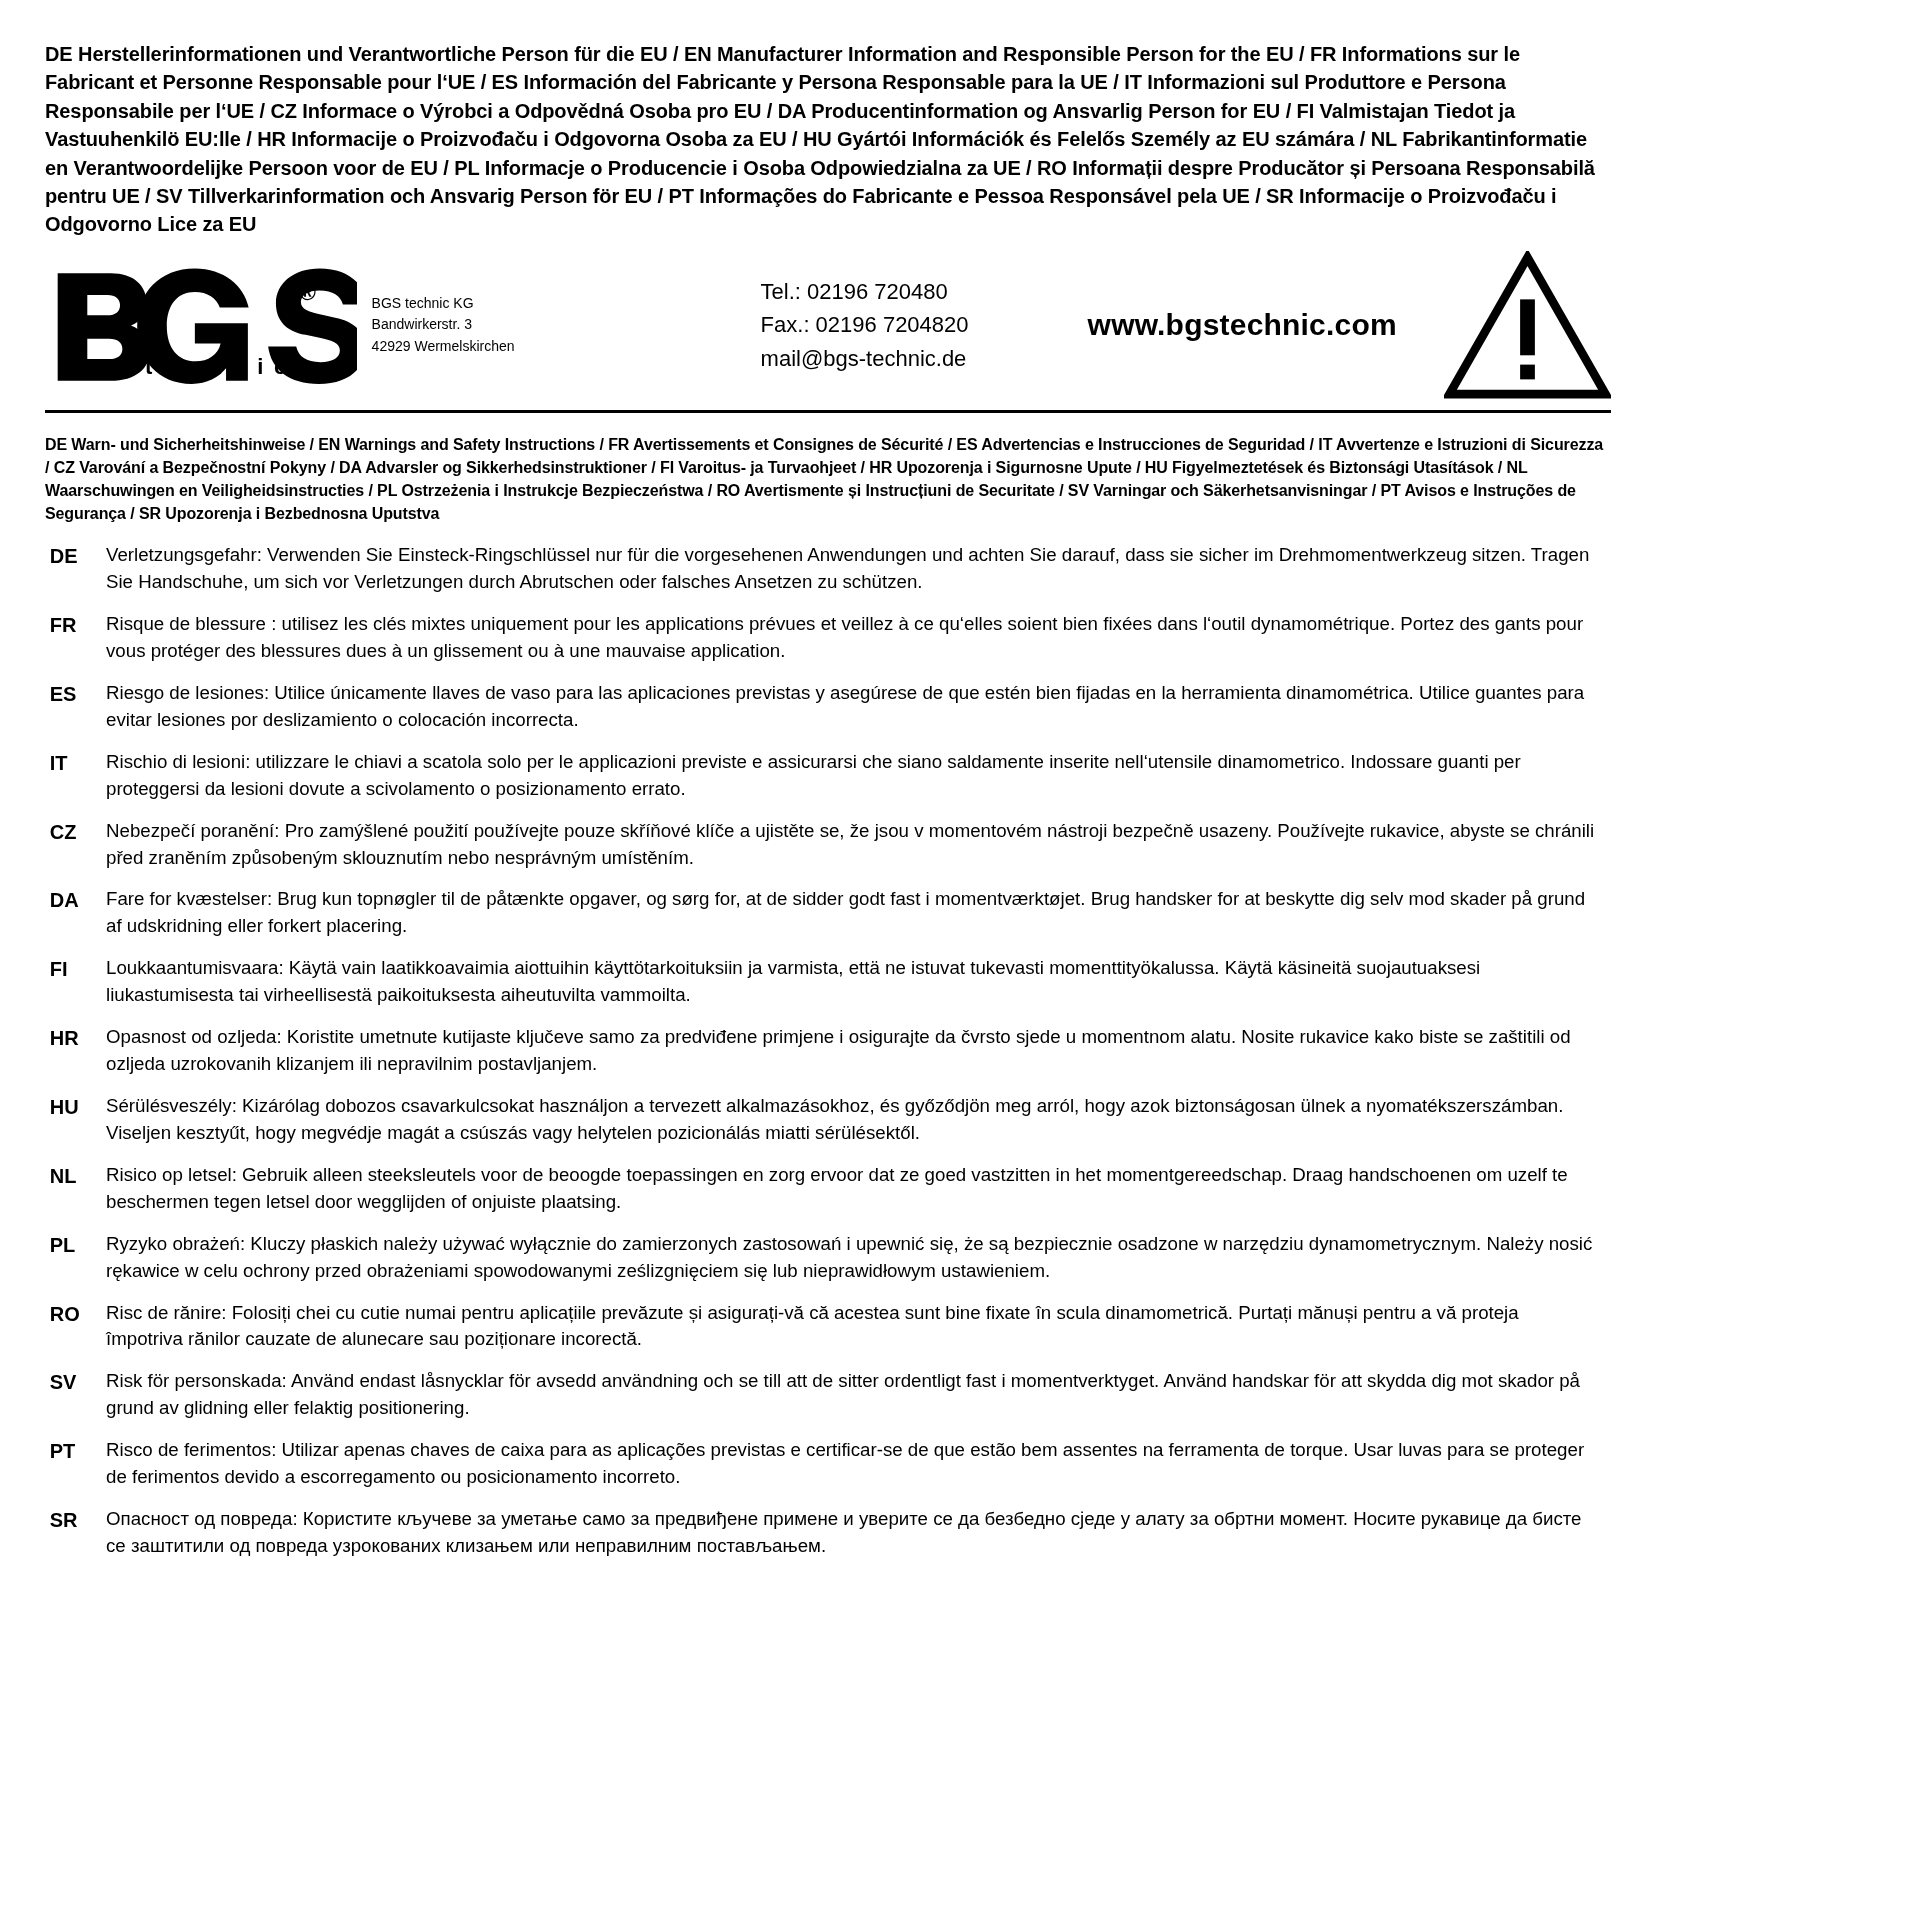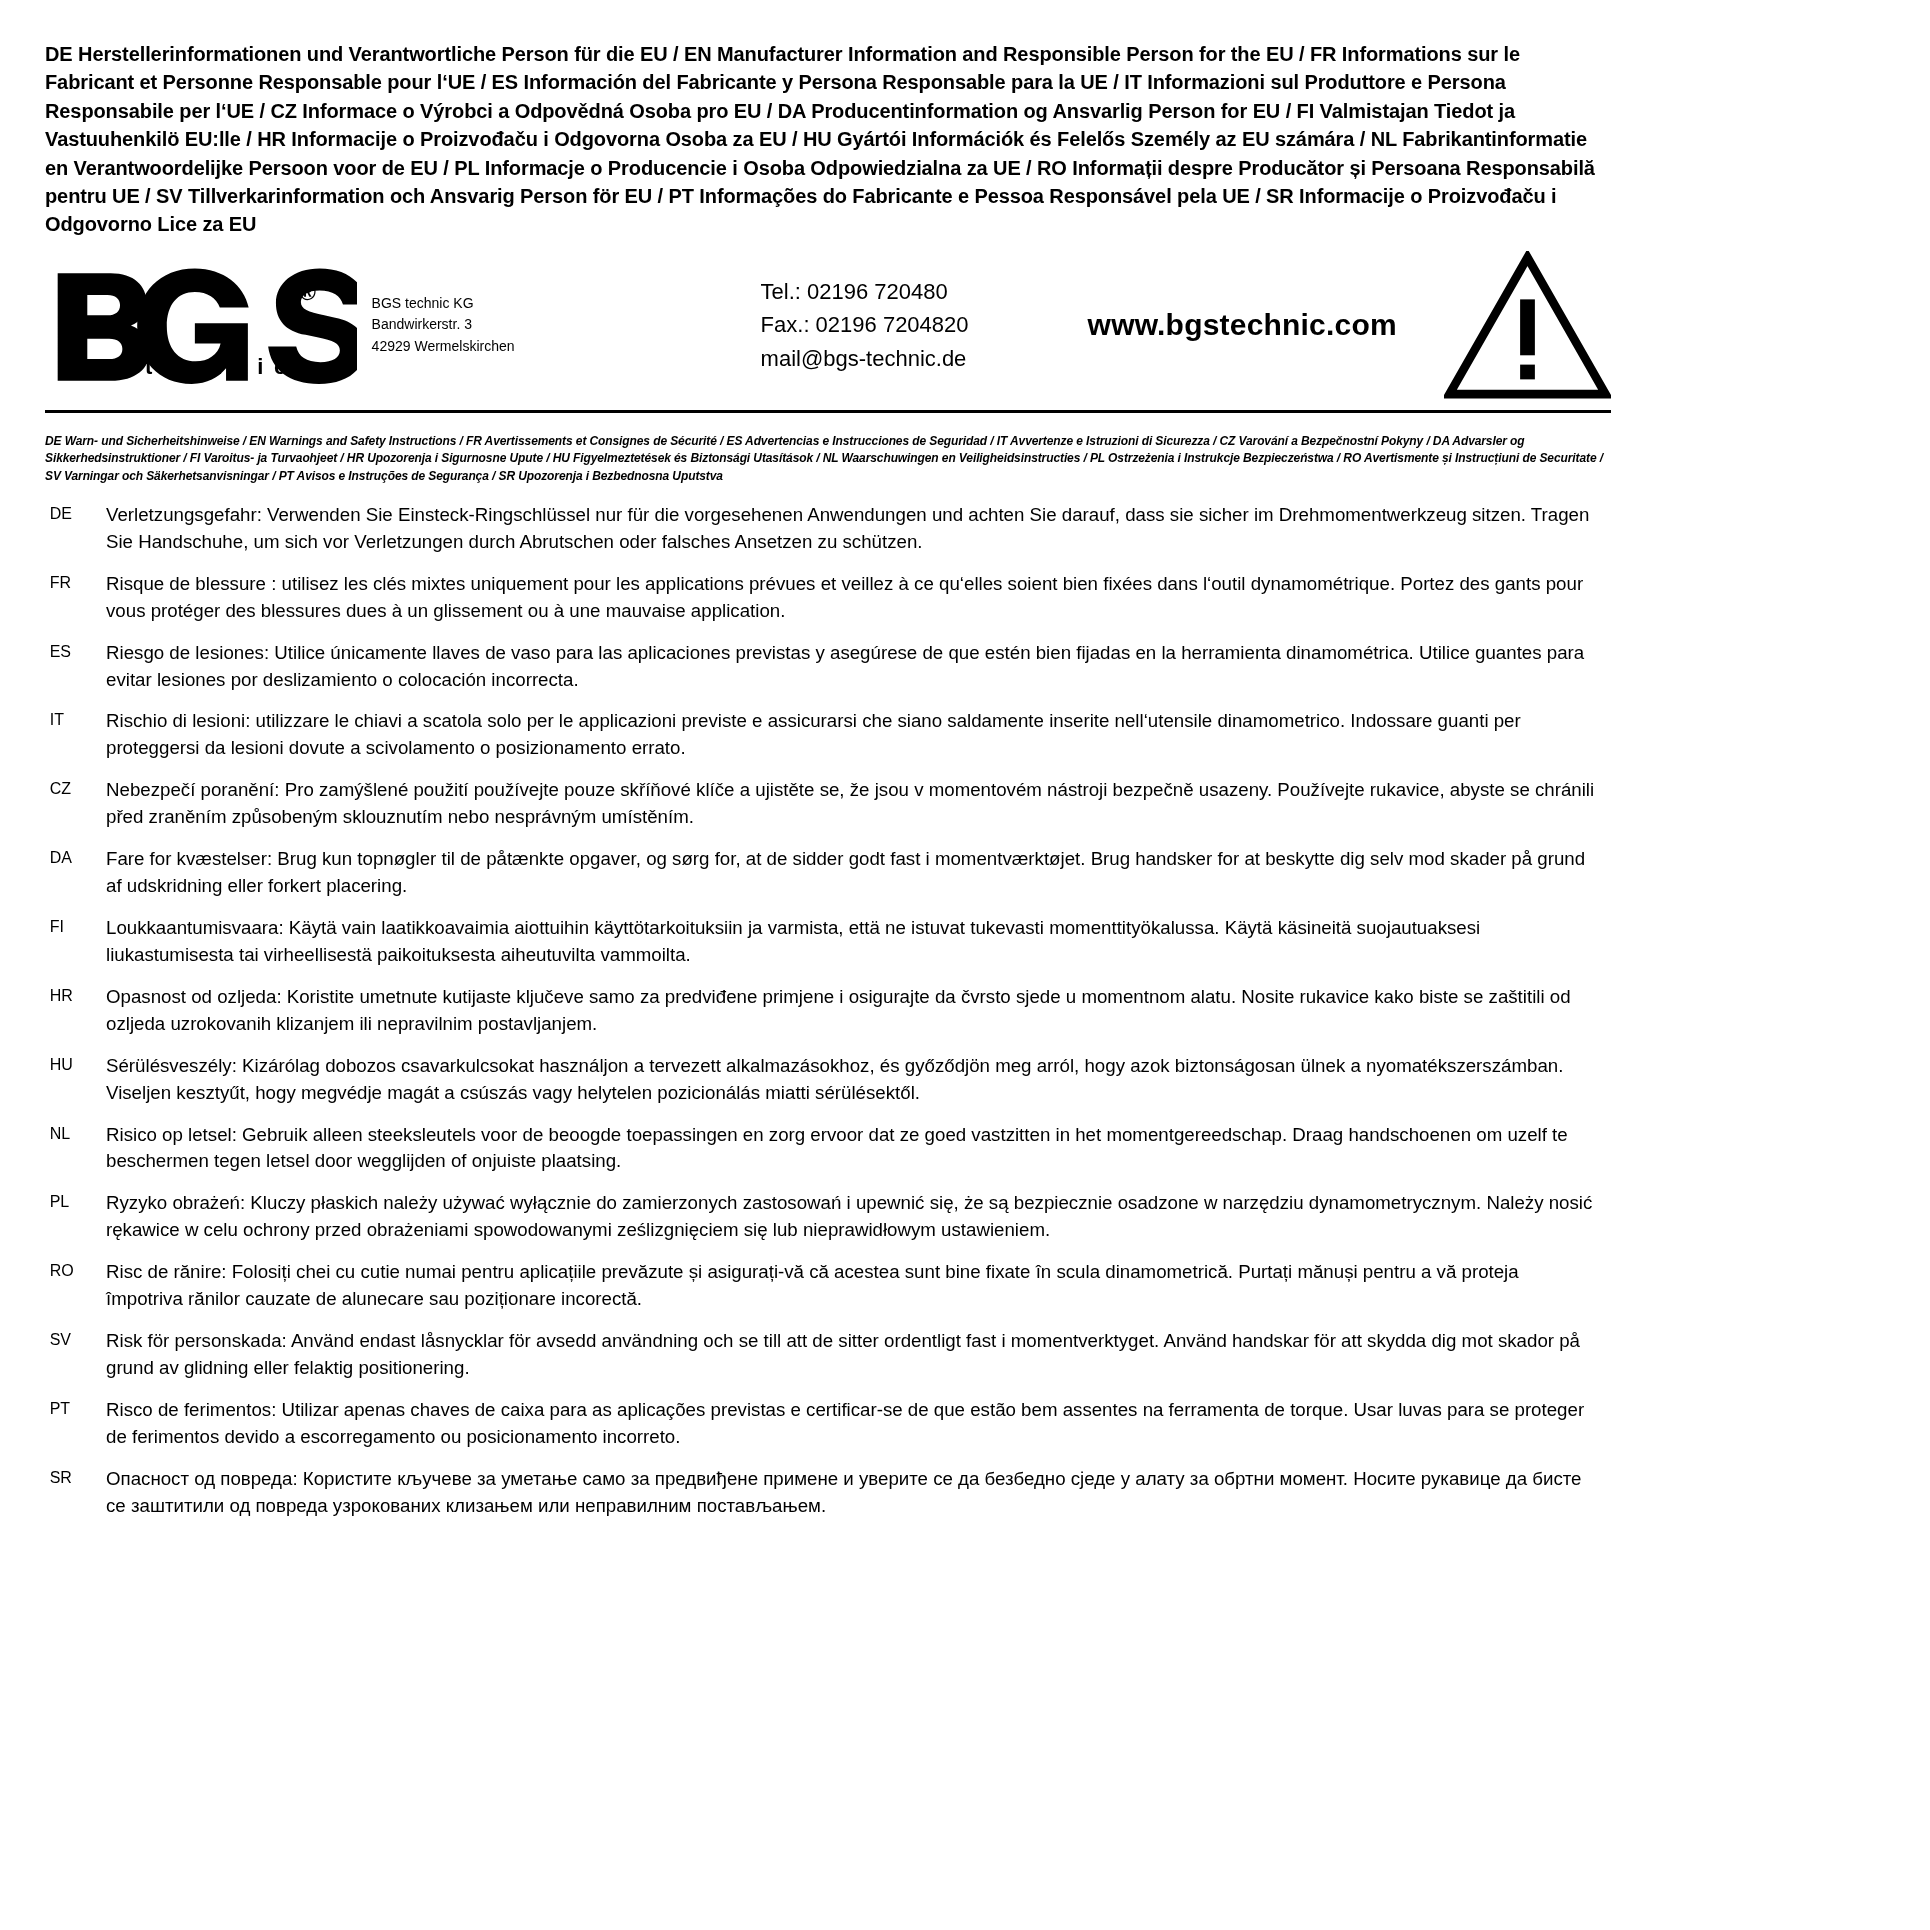--- a/index.html
+++ b/index.html
@@ -73,38 +73,37 @@
   }
   .warn-tri {
     flex: 0 0 179px;
     display: flex;
     justify-content: flex-end;
     align-items: center;
   }
 
   
   .warn-title {
-    font-size: 12px;
+    font-size: 16px;
     font-weight: bold;
     line-height: 1.44;
     letter-spacing: -0.1px;
     margin: 20px 0 15.6px 0;
-    font-style: italic;
   }
 
   
   .lang-list { margin-top: 17px; }
   .lang-row {
     display: flex;
     margin-bottom: 15px;
   }
   .lang-code {
     flex: 0 0 61px;
-    font-size: 16px;
-    font-weight: normal;
+    font-size: 20px;
+    font-weight: bold;
     line-height: 1.44;
     padding-left: 4.7px;
     box-sizing: border-box;
   }
   .lang-text {
     flex: 1 1 auto;
     font-size: 18.7px;
     line-height: 1.44;
     padding-right: 15.6px;
     text-align: left;

